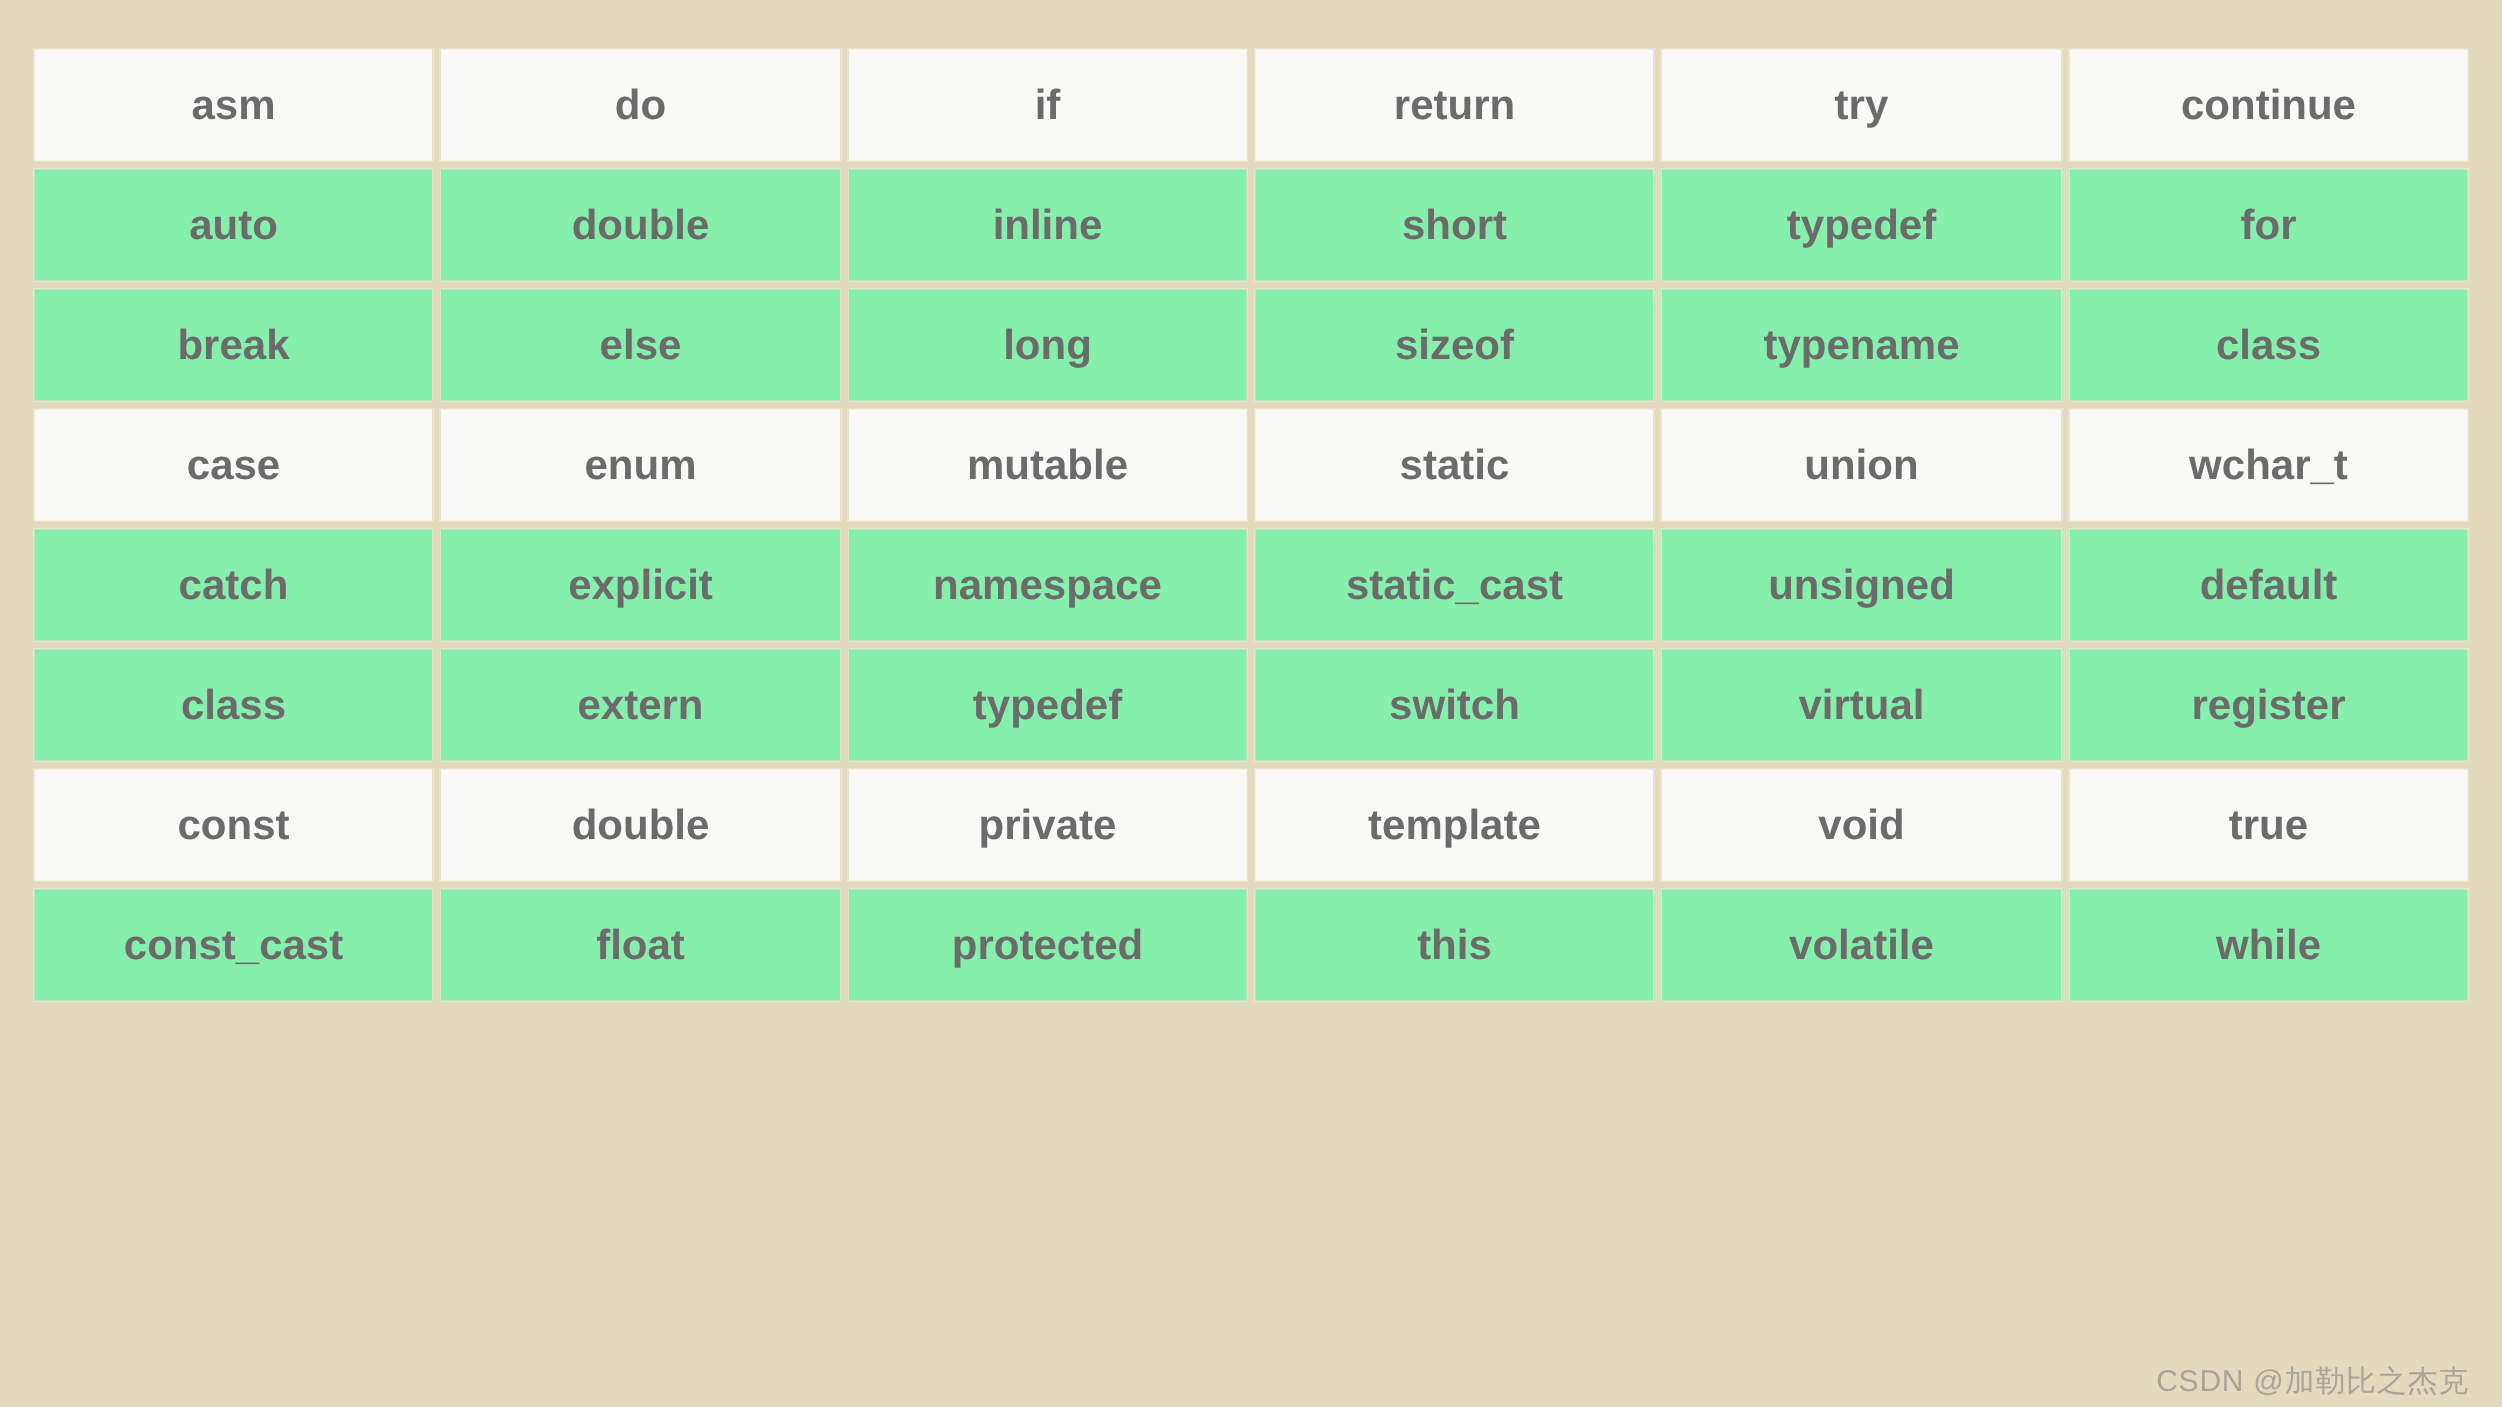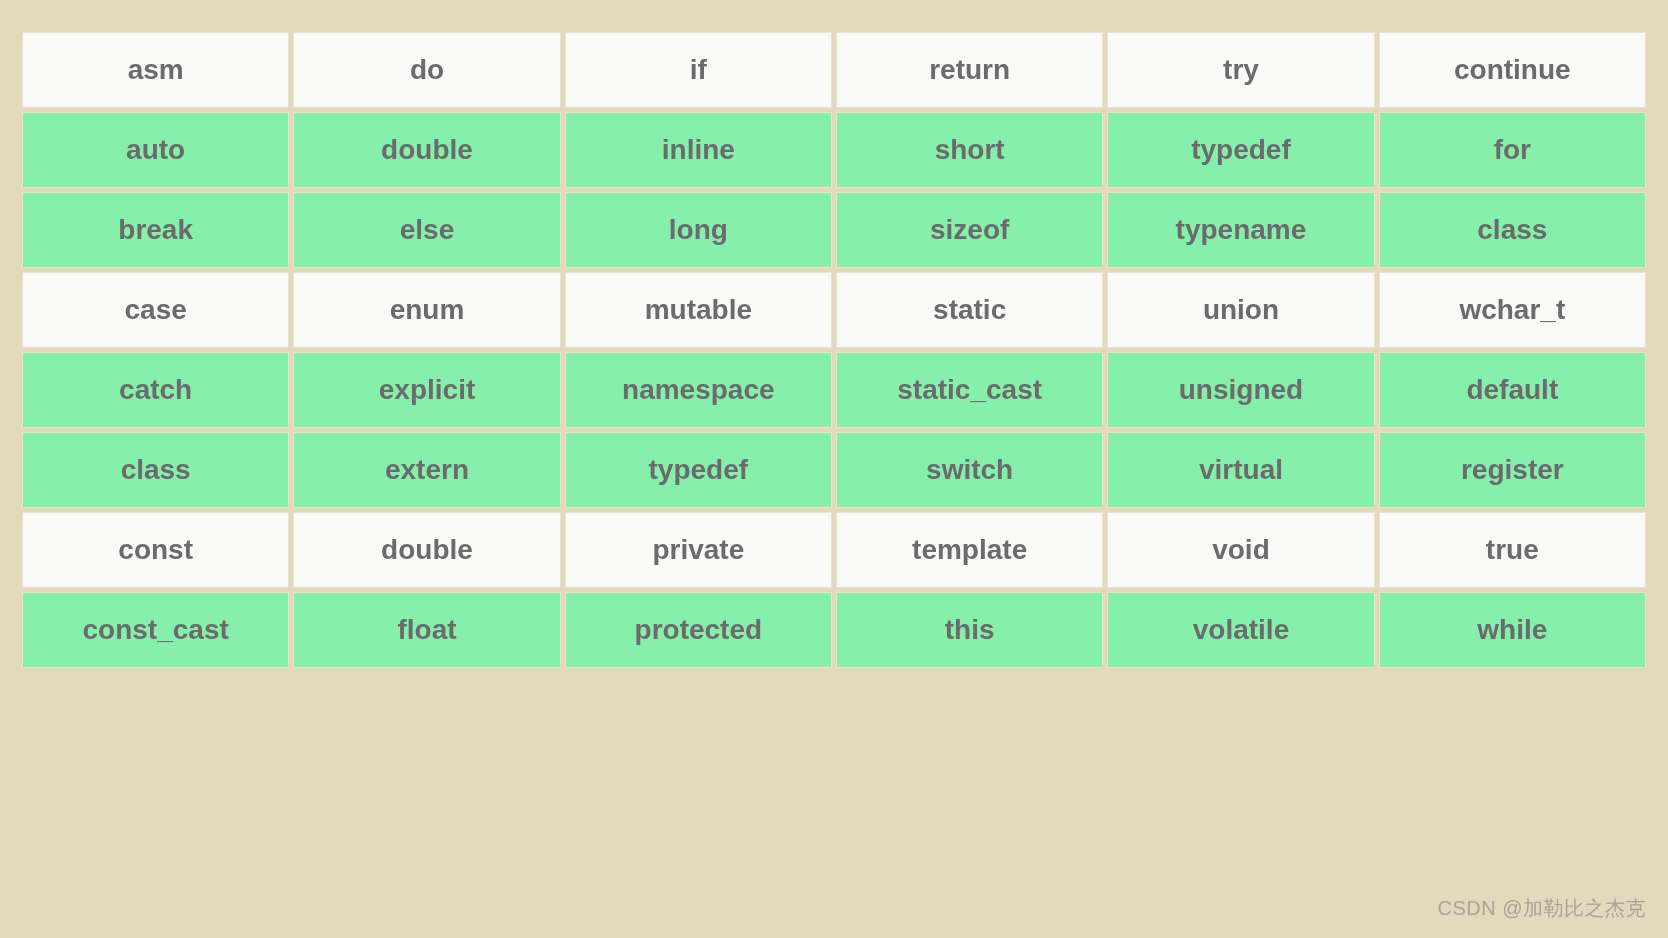--- a/index.html
+++ b/index.html
@@ -32,21 +32,21 @@
     color: #6b6b6b;
     background: #f9f9f7;
     border: 1px solid #e9e2cc;
   }
   table.kw tr.alt td {
     background: #86efac;
   }
   .watermark {
     position: absolute;
     right: 22px;
-    bottom: 16px;
+    bottom: 4px;
     font-size: 20px;
     color: rgba(120,120,120,0.55);
     letter-spacing: 0.5px;
     font-weight: 400;
   }
 </style>
 </head>
 <body>
 
 <div class="page">

